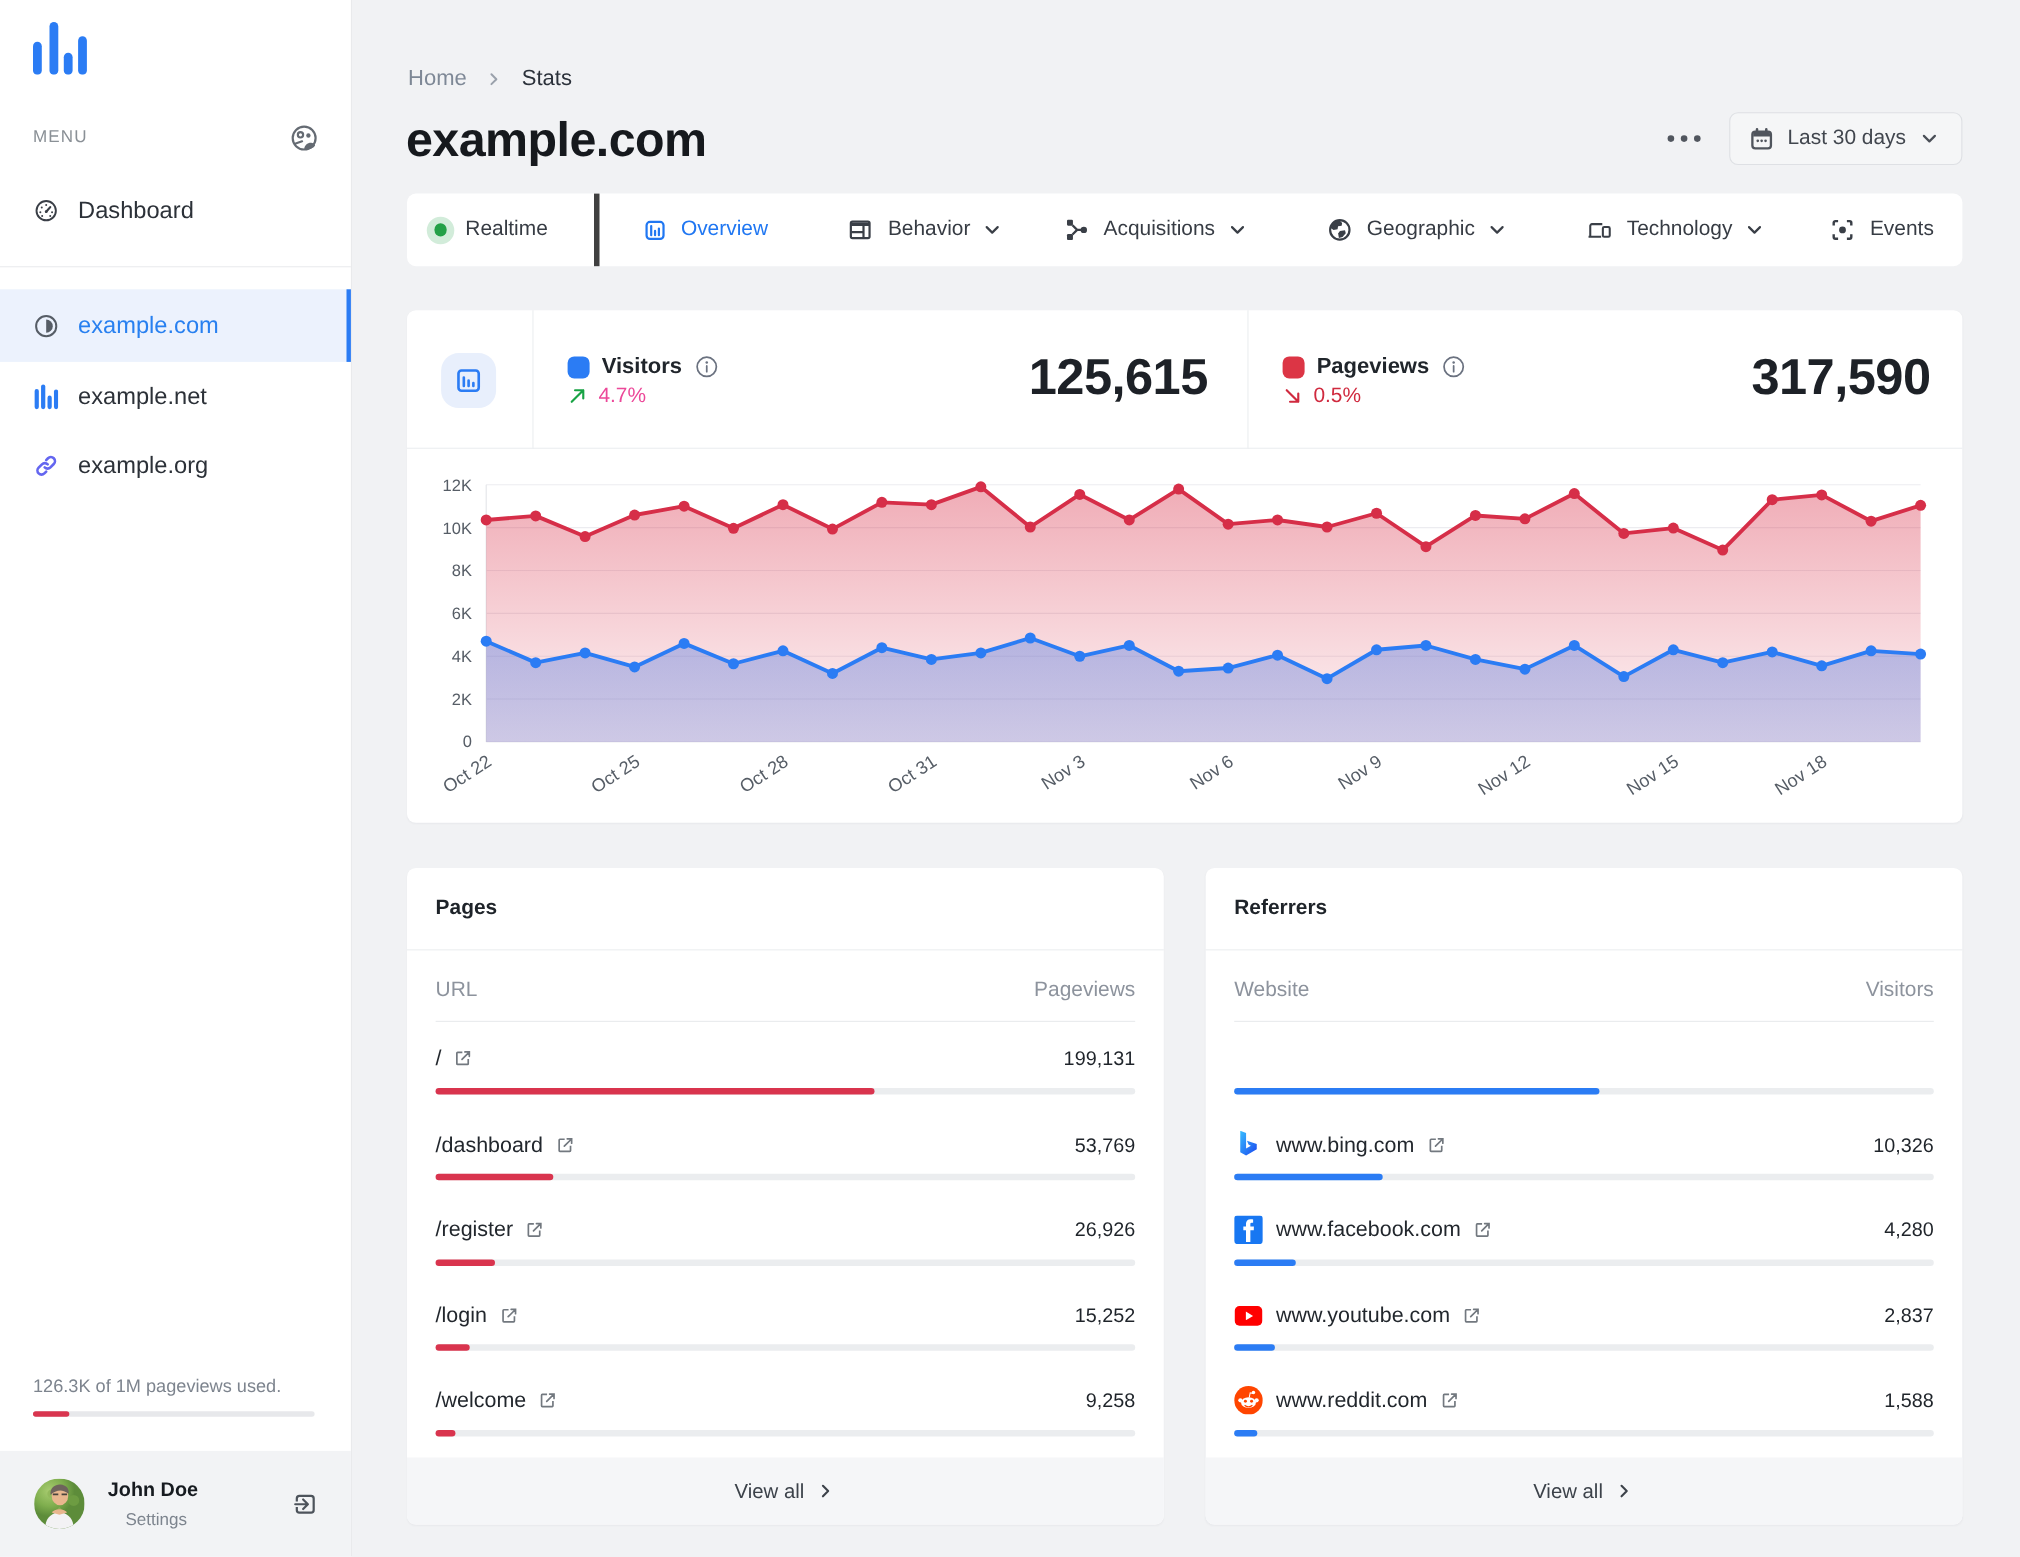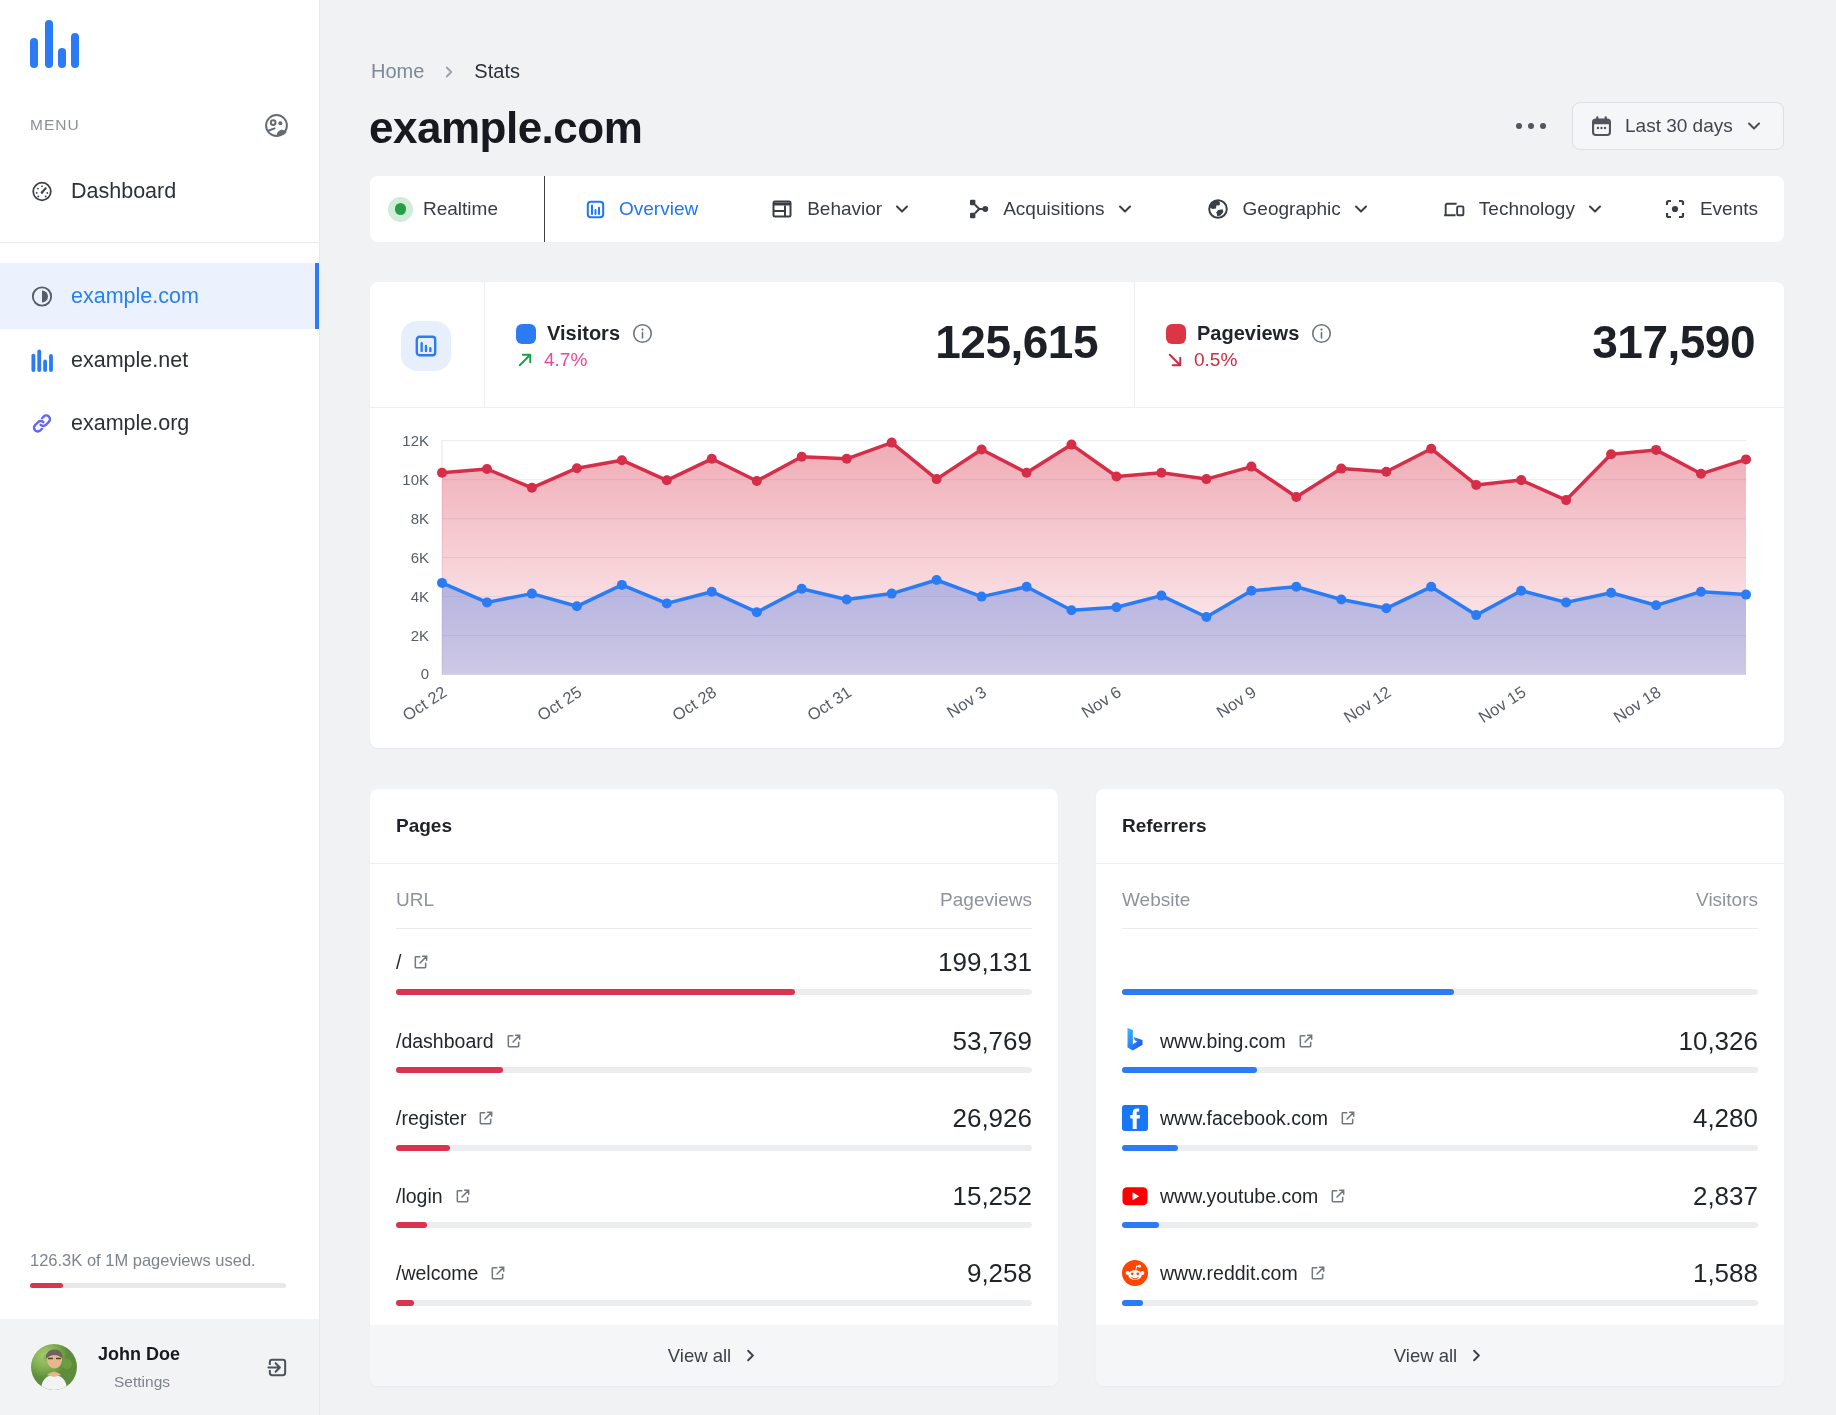--- a/index.html
+++ b/index.html
@@ -41,21 +41,21 @@
 #datebtn { position:absolute; left:1572px; top:102px; width:212px; height:48px; border:1px solid #dee0e4; border-radius:8px; background:#f5f6f7; display:flex; align-items:center; }
 #datebtn .dtxt { font-size:19px; color:#41464e; margin-left:12px; }
 #datebtn .cal { margin-left:17px; }
 #datebtn .chev { margin-left:11px; }
 
 
 #tabs { position:absolute; left:370px; top:176px; width:1414px; height:66px; background:#fff; border-radius:8px; display:flex; align-items:center; }
 .tab { display:flex; align-items:center; font-size:19px; color:#373c44; }
 .tab .tlabel { margin-left:13px; }
 .tab .tchev { margin-left:10px; display:flex; align-items:center; }
-#tab-rt { width:175px; height:66px; border-right:1px solid #404040; display:flex; align-items:center; }
+#tab-rt { width:175px; height:66px; border-right:5px solid #404040; display:flex; align-items:center; }
 #tab-ov { color:#2077f2; }
 #tab-ov .tlabel { font-weight:400; }
 
 
 .card { position:absolute; background:#fff; border-radius:8px; box-shadow:0 1px 2px rgba(20,30,50,0.04); }
 #statcard { left:370px; top:282px; width:1414px; height:466px; }
 #stathead { position:absolute; left:0; top:0; width:1414px; height:126px; border-bottom:1px solid #eceef0; }
 .vdiv { position:absolute; top:0; width:1px; height:126px; background:#eceef0; }
 #iconcell { position:absolute; left:31px; top:39px; width:50px; height:50px; border-radius:16px; background:#e8effc; display:flex; align-items:center; justify-content:center; }
 .statgroup { position:absolute; top:0; height:126px; }
@@ -67,21 +67,21 @@
 
 #pagescard { left:370px; top:789px; width:688px; height:597px; }
 #refscard { left:1096px; top:789px; width:688px; height:597px; }
 .cardtitle { position:absolute; left:26px; top:0; height:74px; display:flex; align-items:center; font-size:19px; font-weight:700; color:#1e2329; }
 .titlediv { position:absolute; left:0; top:74px; width:100%; height:1px; background:#eceef0; }
 .colhead { position:absolute; left:26px; right:26px; top:100px; height:26px; font-size:19px; color:#8d939d; }
 .colhead .right { position:absolute; right:0; top:0; }
 .colheaddiv { position:absolute; left:26px; right:26px; top:139px; height:1px; background:#e8eaed; }
 .trow { position:absolute; left:26px; right:26px; height:30px; display:flex; align-items:center; }
 .trow .url { font-size:19.5px; color:#22272d; display:flex; align-items:center; }
-.trow .num { position:absolute; right:0; font-size:26px; color:#1f242a; }
+.trow .num { position:absolute; right:0; font-size:18px; color:#1f242a; }
 .trow .ext { margin-left:12px; display:flex; }
 .bar { position:absolute; left:26px; right:26px; height:6px; border-radius:3px; background:#ebedef; }
 .bar i { position:absolute; left:0; top:0; height:6px; border-radius:3px; display:block; }
 .bar.red i { background:#d9344e; }
 .bar.blue i { background:#2b7cf4; }
 .favicon { width:26px; height:26px; margin-right:12px; display:flex; align-items:center; justify-content:center; }
 .viewall { position:absolute; left:0; top:536px; width:100%; height:61px; background:#f5f6f8; border-radius:0 0 8px 8px; display:flex; align-items:center; justify-content:center; font-size:18.5px; color:#3c424a; }
 .viewall svg { margin-left:10px; }
 
 

